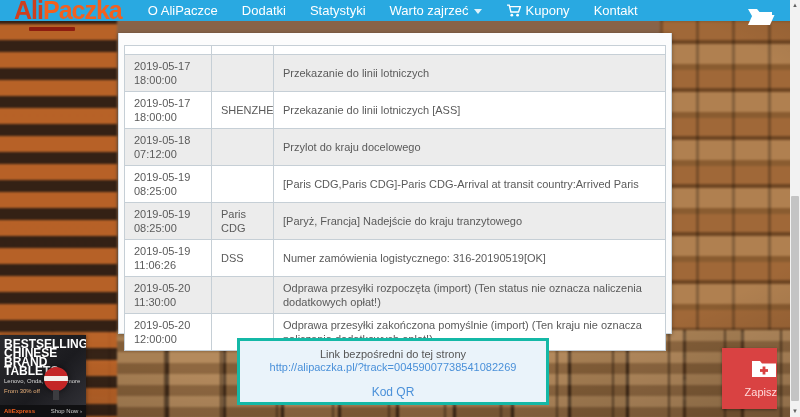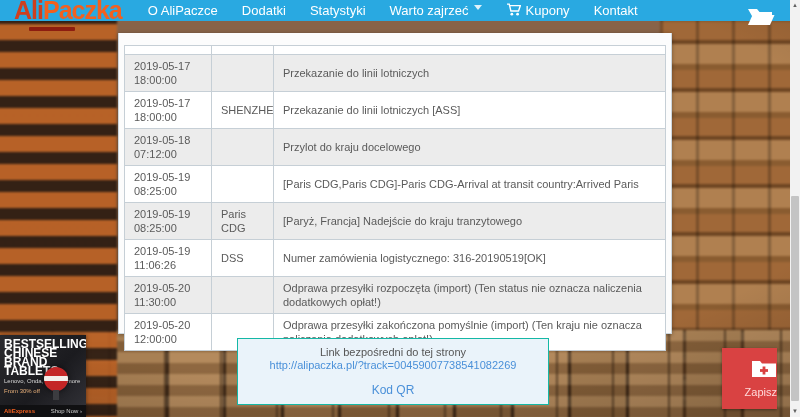--- a/index.html
+++ b/index.html
@@ -22,21 +22,21 @@
     background-repeat:no-repeat;}
   .bg-vignette{position:absolute;inset:0;background:radial-gradient(120% 90% at 40% 40%, rgba(0,0,0,0) 55%, rgba(0,0,0,.35) 100%);}
 
   
   .topbar{position:absolute;left:0;top:0;width:790px;height:21px;background:#29a9e1;z-index:40;display:flex;align-items:center;}
   .logo{position:relative;margin-left:14px;font-size:25px;font-weight:bold;letter-spacing:-1px;line-height:25px;white-space:nowrap;}
   .logo .p1{color:#cf3f1e;}
   .logo .p2{color:#f2601f;}
   .logo-sub{position:absolute;left:15px;top:29px;width:46px;height:4px;background:#8d1d10;border-radius:1px;}
   .nav{display:flex;align-items:center;margin-left:26px;gap:24px;}
-  .nav-item{color:#fff;font-size:13px;cursor:pointer;display:flex;gap:5px;white-space:nowrap;}
+  .nav-item{color:#fff;font-size:13px;cursor:pointer;display:flex;align-items:center;gap:5px;white-space:nowrap;}
   .chev{width:0;height:0;border-left:4px solid transparent;border-right:4px solid transparent;border-top:5px solid rgba(255,255,255,.85);margin-top:2px;}
   .cart-icon svg{display:block;}
   .folder-btn{position:absolute;right:14px;top:6px;width:30px;height:22px;cursor:pointer;}
 
   
   .scrollbar{position:absolute;right:0;top:0;width:10px;height:417px;background:#f2f2f2;z-index:60;}
   .sb-arrow{position:absolute;left:0;width:10px;height:11px;font-size:6px;color:#606060;text-align:center;line-height:11px;cursor:pointer;}
   .sb-up{top:0;}
   .sb-down{bottom:0;}
   .sb-thumb{position:absolute;left:1px;top:196px;width:8px;height:205px;background:#c4c4c4;border-radius:1px;cursor:pointer;}
@@ -44,21 +44,21 @@
   
   .panel{position:absolute;left:118px;top:33px;width:554px;height:301px;background:#fcfcfc;border:1px solid #cdd6dd;border-top:none;box-sizing:border-box;padding:12px 5px;z-index:10;box-shadow:0 1px 4px rgba(0,0,0,.35);}
   table.track{width:100%;border-collapse:collapse;table-layout:fixed;}
   table.track td{border:1px solid #c6cfd6;padding:4px 9px;font-size:11px;line-height:14px;color:#5a5a5a;vertical-align:middle;background:#fff;overflow:hidden;}
   table.track tr.partial td{height:8px;padding:0;}
   table.track tr.striped td{background:#ececec;}
   .cell-line{display:block;}
   col.c-date{width:87px;} col.c-loc{width:62px;}
 
   
-  .infobox{position:absolute;left:237px;top:338px;width:312px;height:67px;background:#eaf3fa;border:1px solid #14b8a6;box-sizing:border-box;text-align:center;z-index:10;}
+  .infobox{position:absolute;left:237px;top:338px;width:312px;height:67px;background:#eaf3fa;border:3px solid #14b8a6;box-sizing:border-box;text-align:center;z-index:10;}
   .infobox .line{font-size:11px;line-height:13px;color:#555;}
   .infobox .line.first{margin-top:7px;}
   .infobox a,.link-text{color:#4a90d9;text-decoration:none;cursor:pointer;}
   .infobox .qr{margin-top:11px;font-size:12px;}
 
   
   .save-btn{position:absolute;left:722px;top:348px;width:55px;height:61px;background:#d94242;z-index:20;cursor:pointer;text-align:right;box-shadow:0 1px 3px rgba(0,0,0,.4);}
   .save-btn svg{margin-top:10px;}
   .save-label{font-size:11px;color:#ffd9d9;margin-top:4px;}
 

